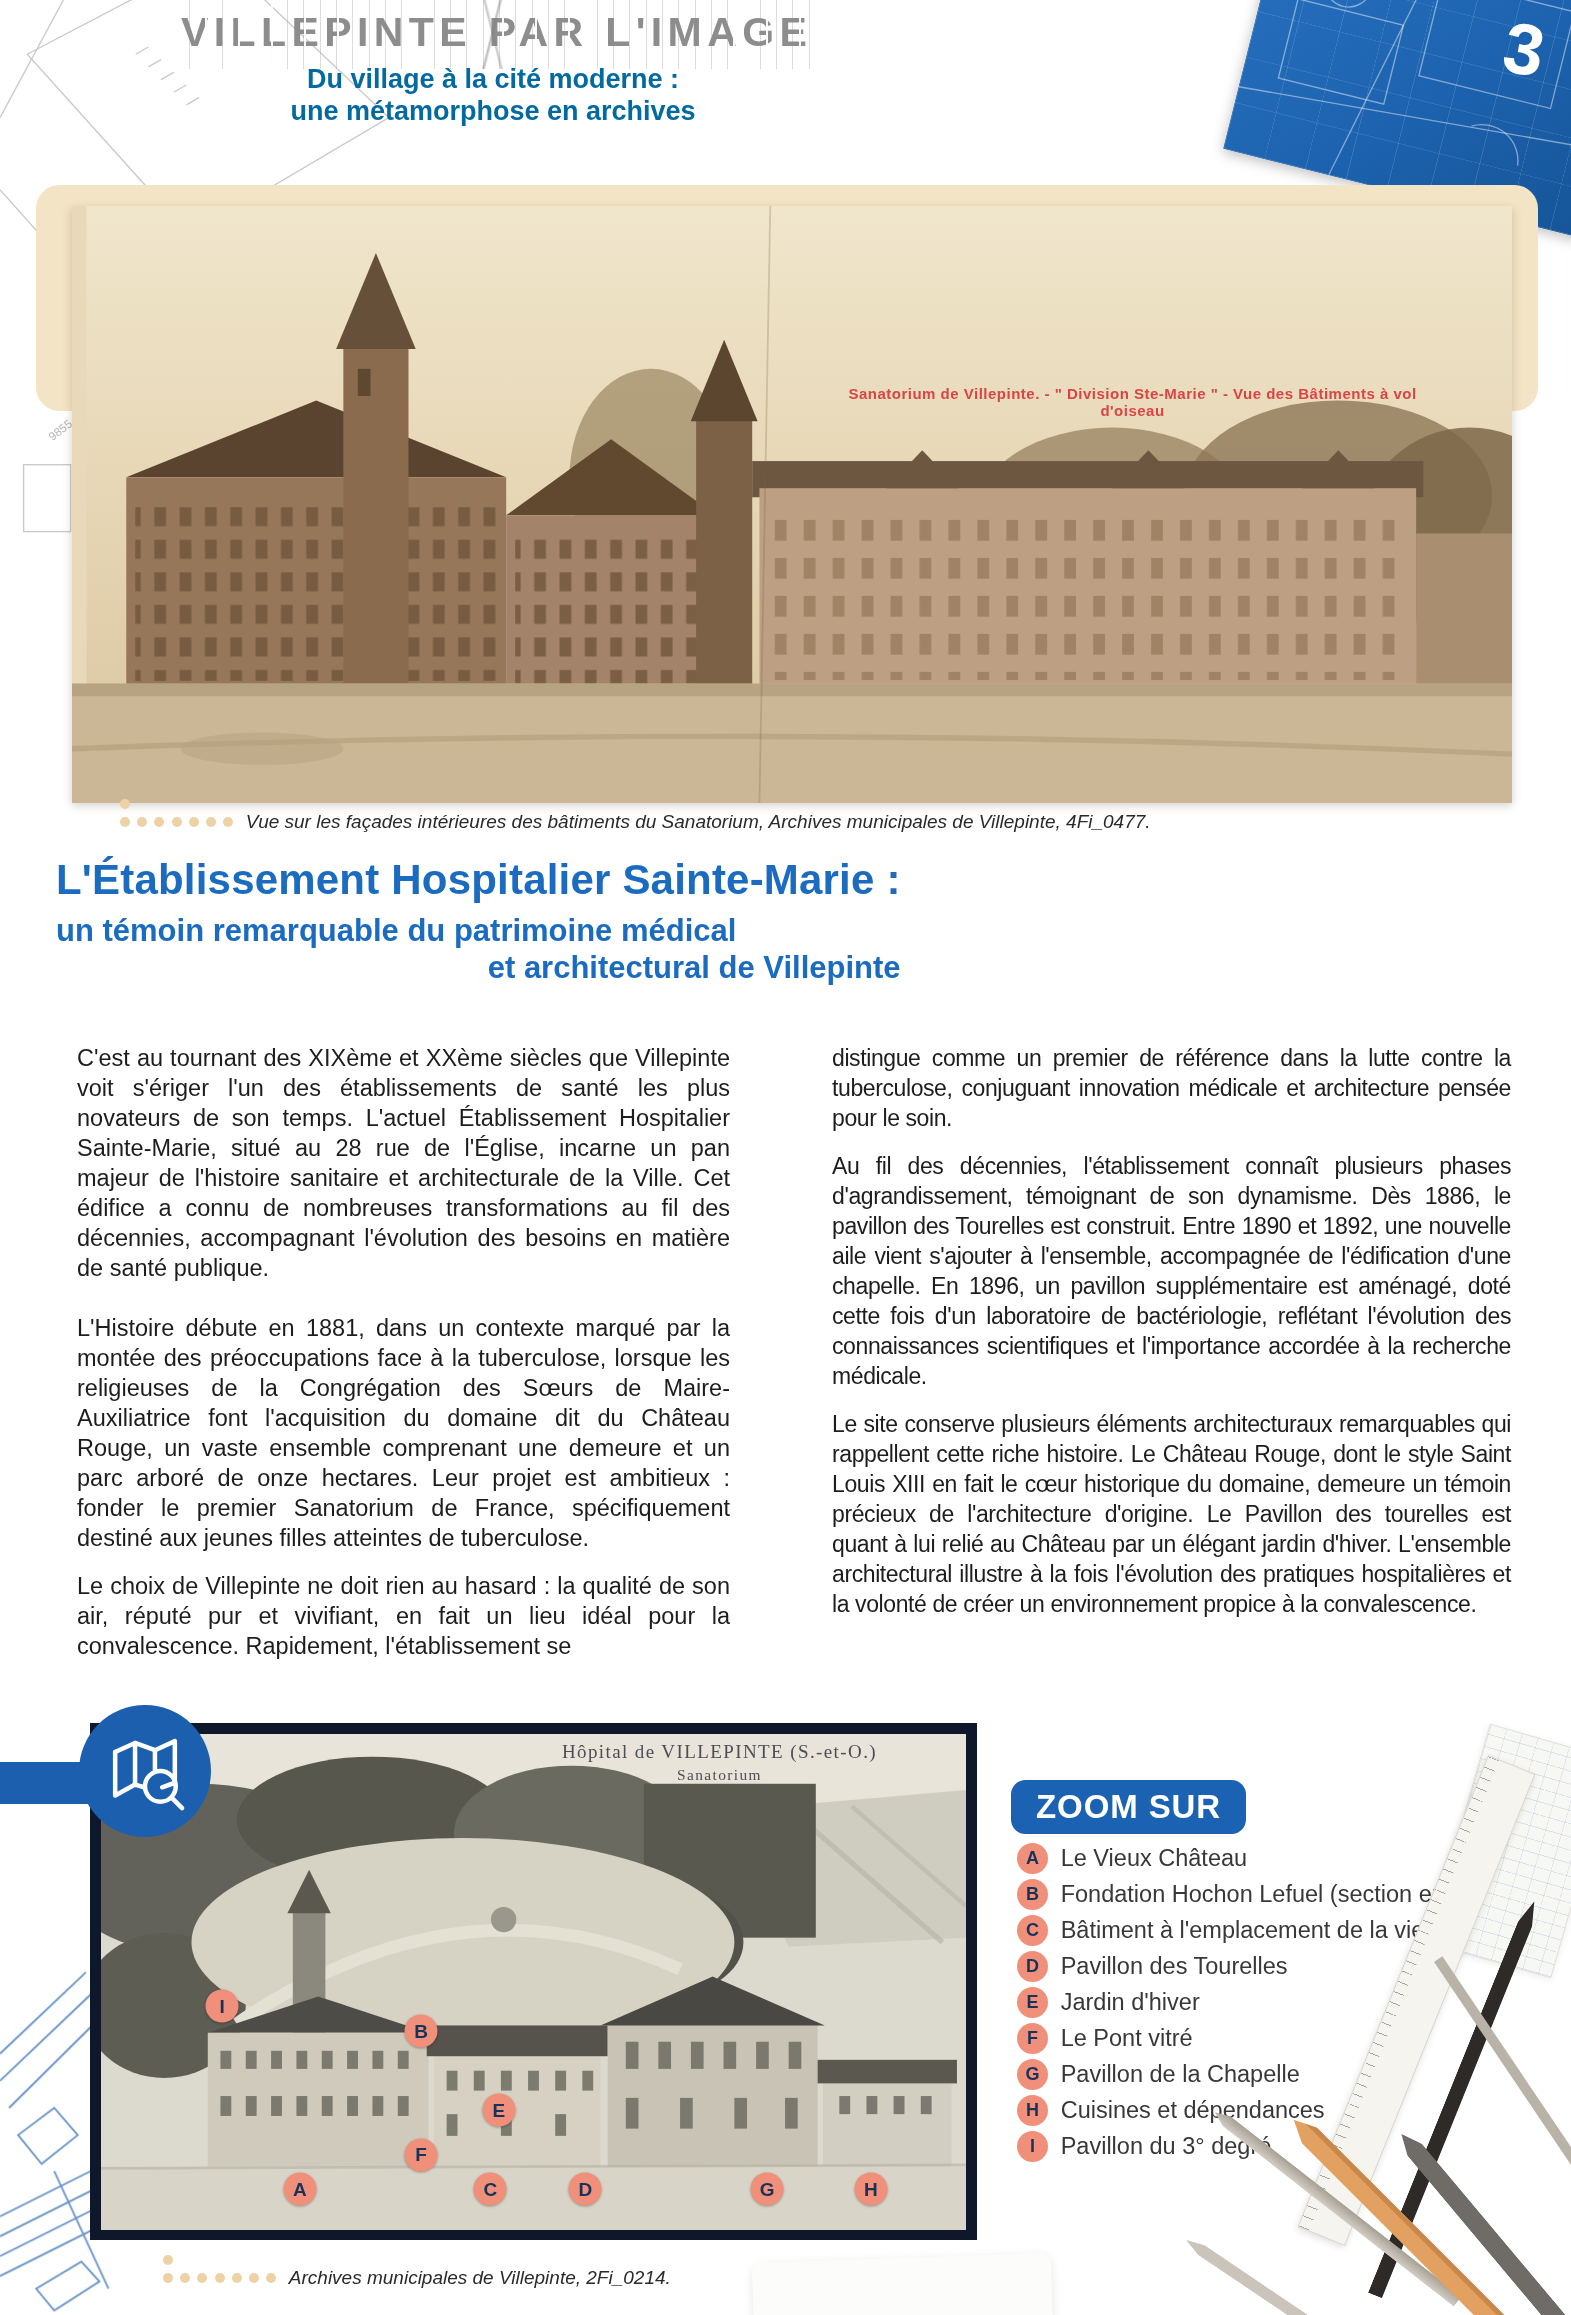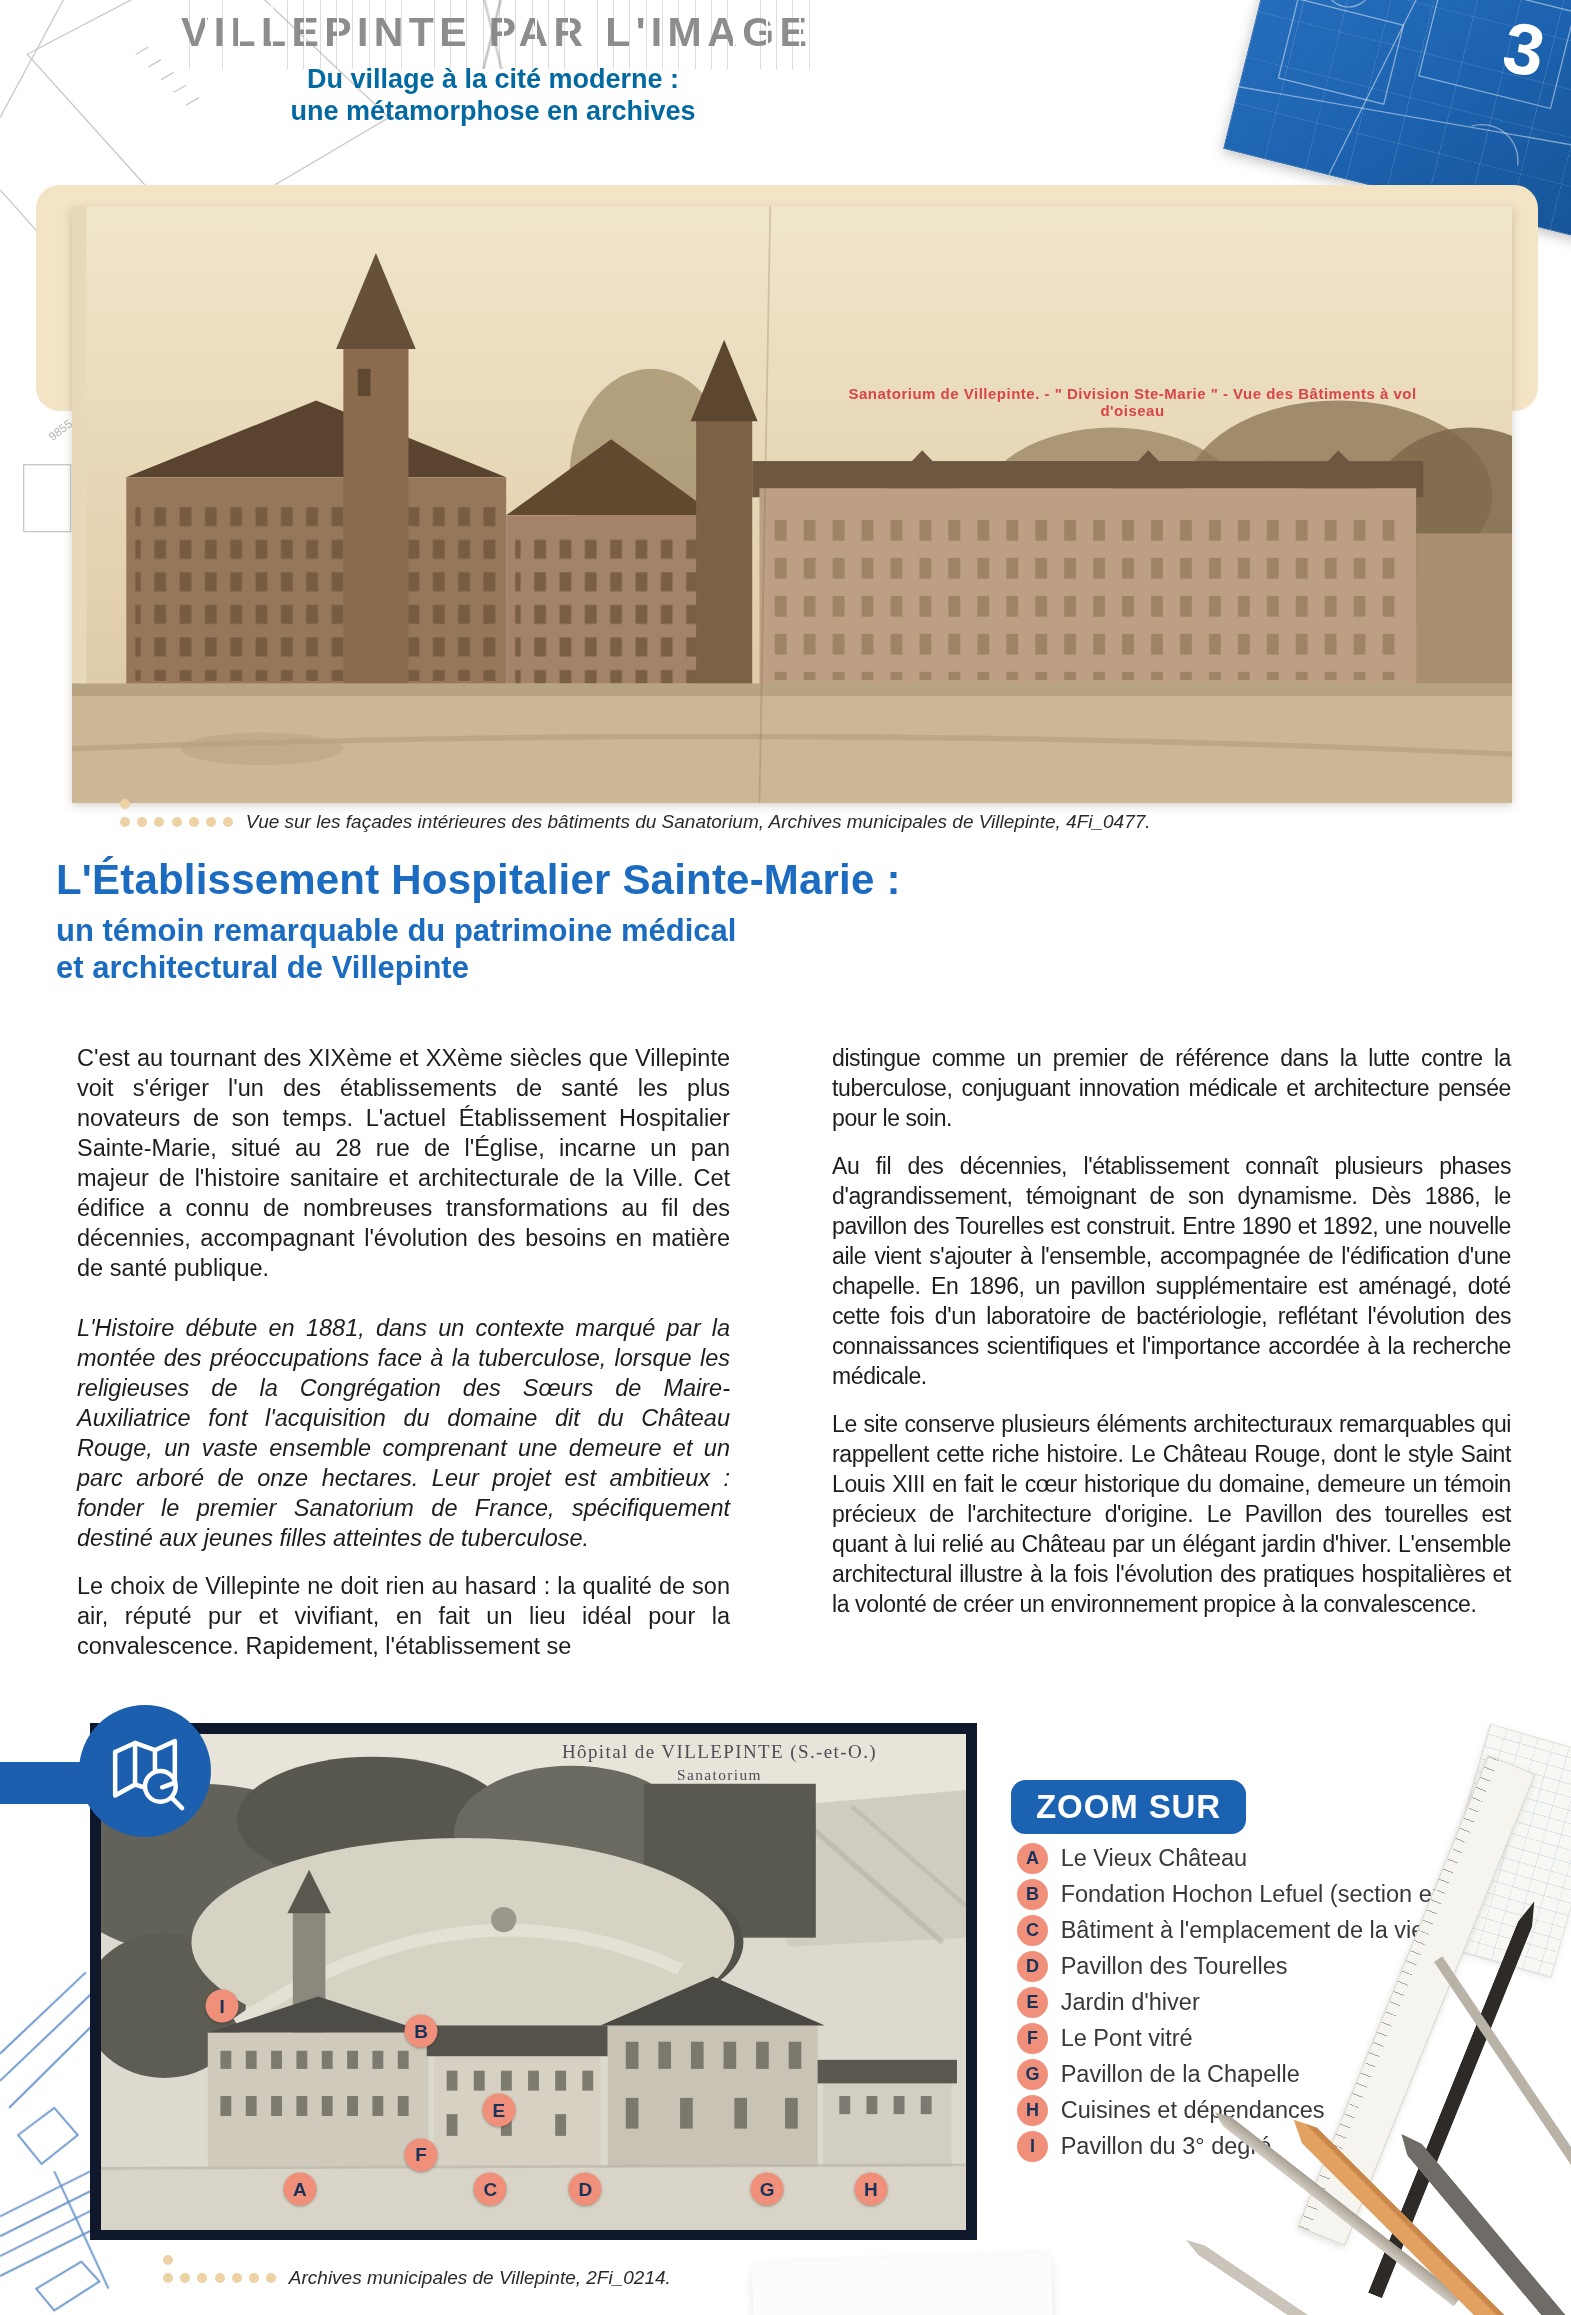--- a/index.html
+++ b/index.html
@@ -59,26 +59,26 @@
   
   .caption-row{position:absolute;display:flex;align-items:center;}
   .dots{display:flex;gap:7.2px;margin-right:12.7px;position:relative;}
   .dots i{width:10px;height:10px;border-radius:50%;background:#ecd2a4;display:block;}
   .dots .solo{position:absolute;left:0;top:-18px;}
   .caption-text{font-style:italic;font-size:19px;color:#2a2a2a;}
   
   .heading{position:absolute;left:56px;top:854px;color:#1b6cc0;}
   .heading-l1{font-size:42px;font-weight:800;letter-spacing:0.2px;line-height:51px;}
   .heading-l2{font-size:31px;font-weight:800;line-height:37px;margin-top:7.2px;}
-  .heading-l3{font-size:31px;font-weight:800;line-height:37px;}
+  .heading-l3{font-size:31px;font-weight:800;line-height:37px;text-align:right;}
   .col{position:absolute;top:1025px;font-size:23.5px;line-height:30px;color:#1d1d1d;
        text-align:justify;}
   .col p{margin:18px;}
   .col-left{left:59px;width:689px;}
-  .col-left p.gap{margin-top:30px;font-style:italic;}
+  .col-left p.gap{margin-top:30px;}
   .col-right{left:814px;width:715px;letter-spacing:-0.4px;font-size:23px;}
   
   .bottom-photo{
     position:absolute;left:90px;top:1723px;width:887px;height:517px;
     border:11px solid #0f172a;box-sizing:border-box;background:#dcd9cf;
   }
   .bottom-photo > svg{display:block;width:865px;height:496px;}
   .postcard-head{
     position:absolute;left:44%;top:7.2px;width:55%;text-align:center;
     font-family:"Liberation Serif",serif;color:#4d4d56;

